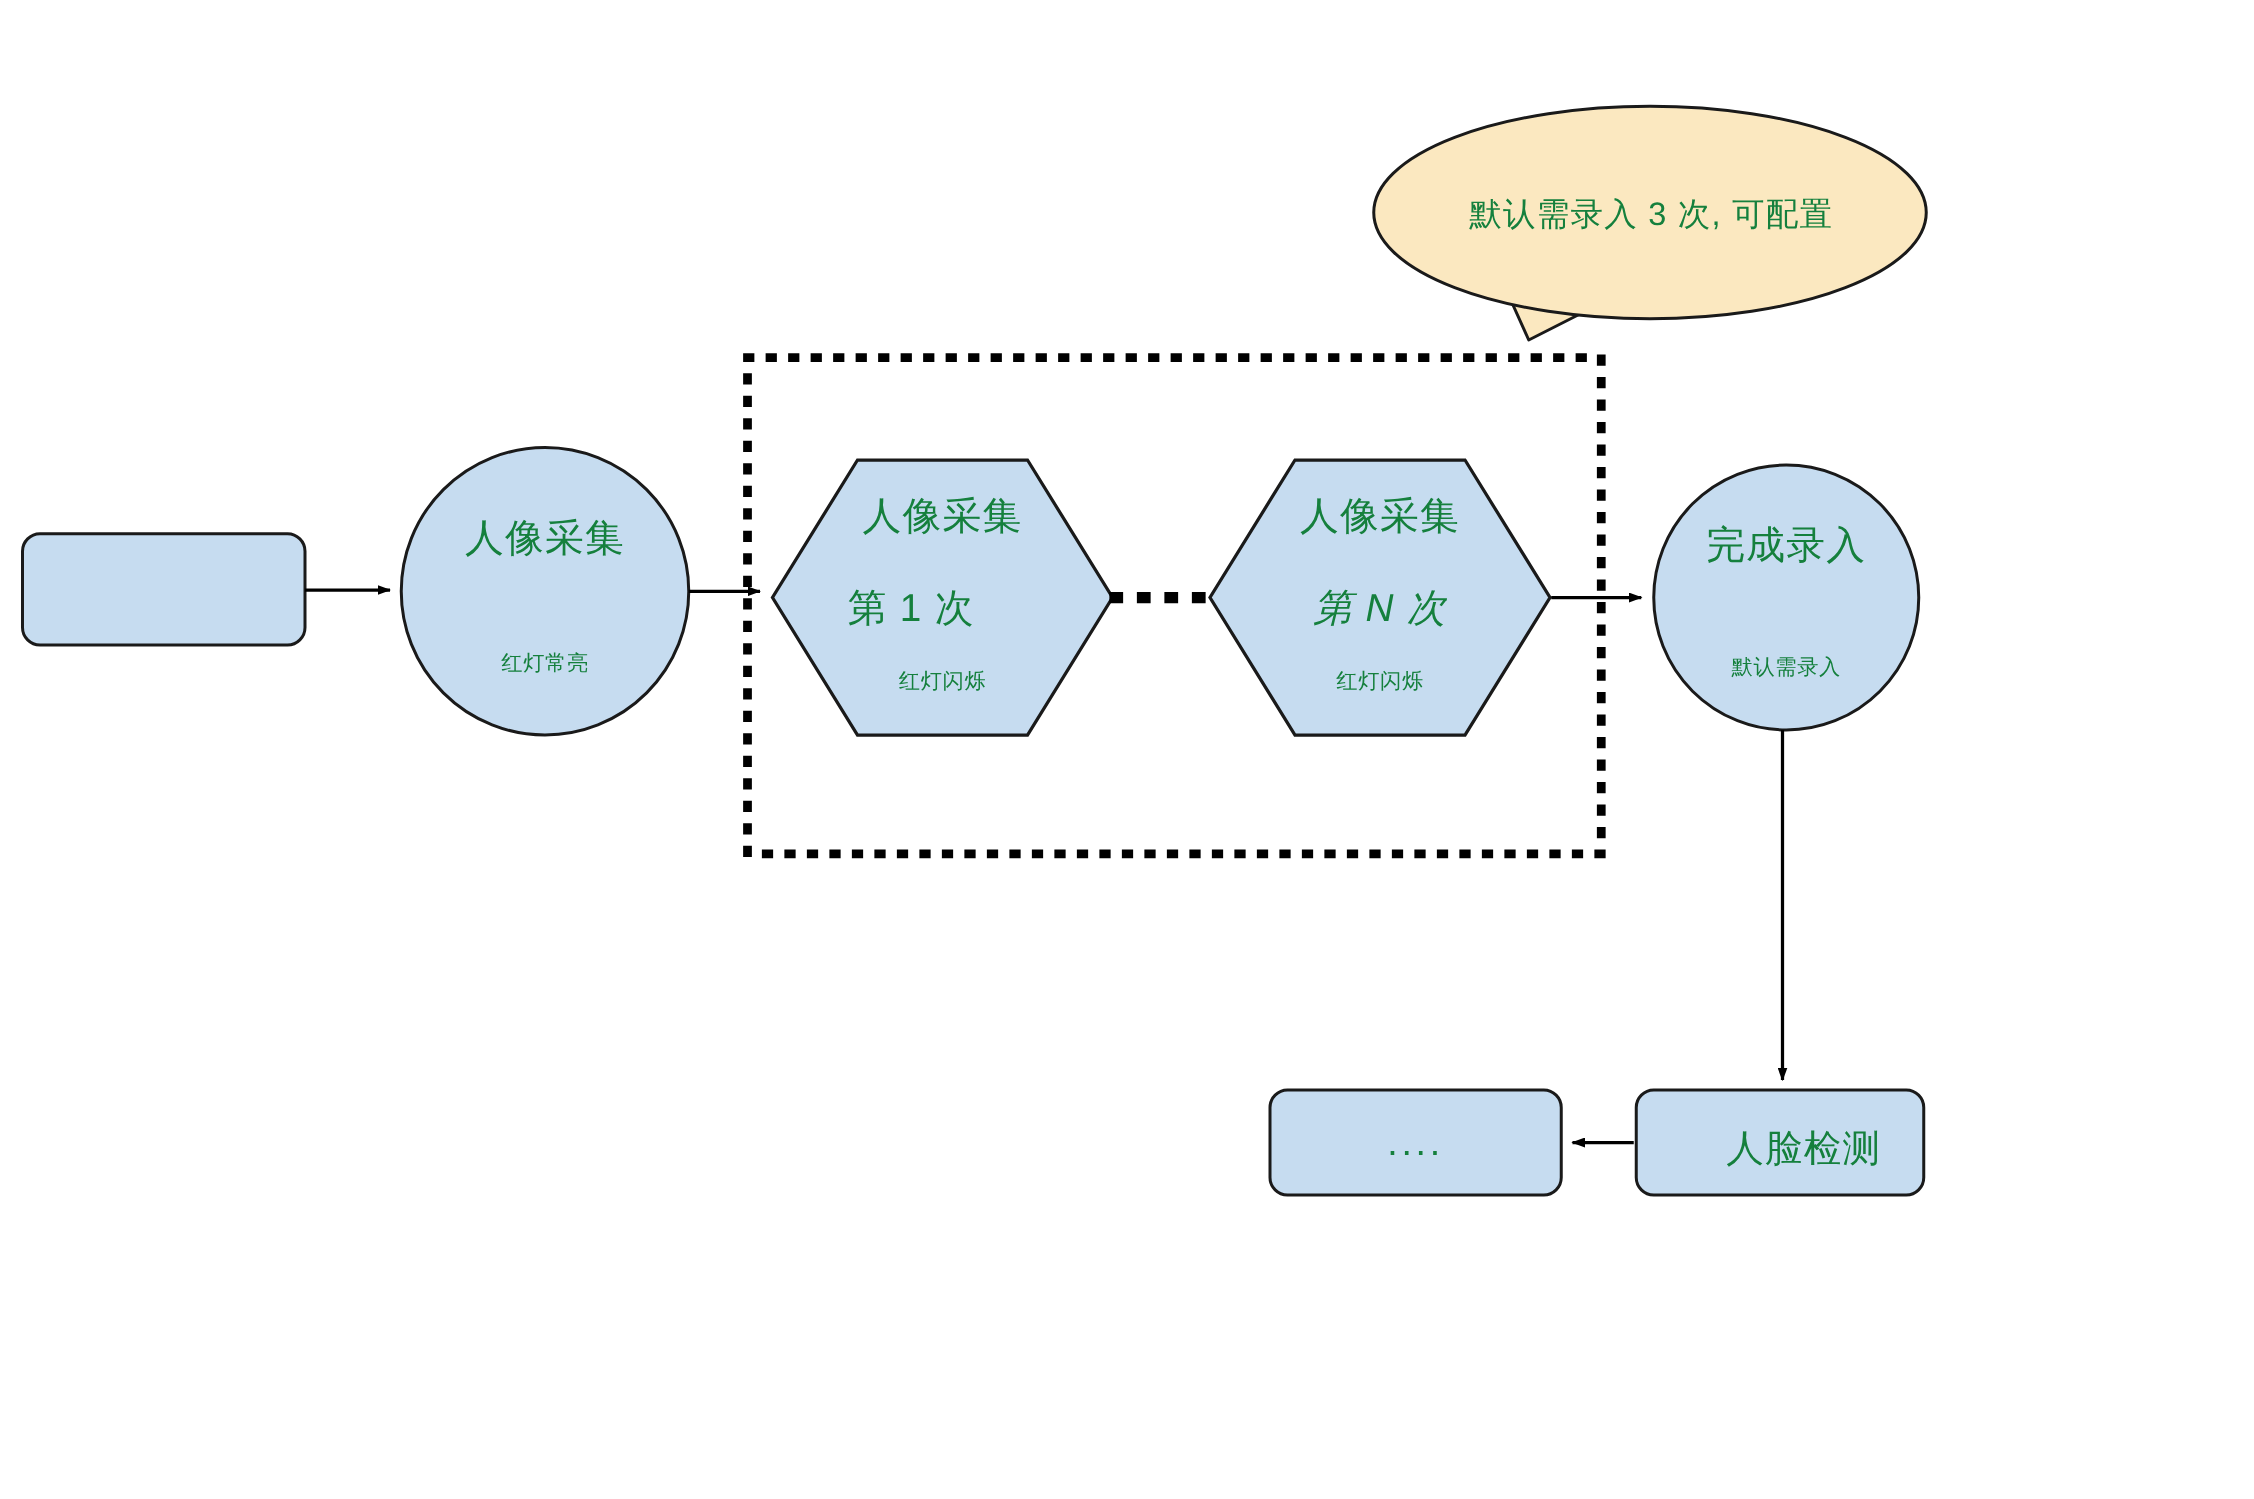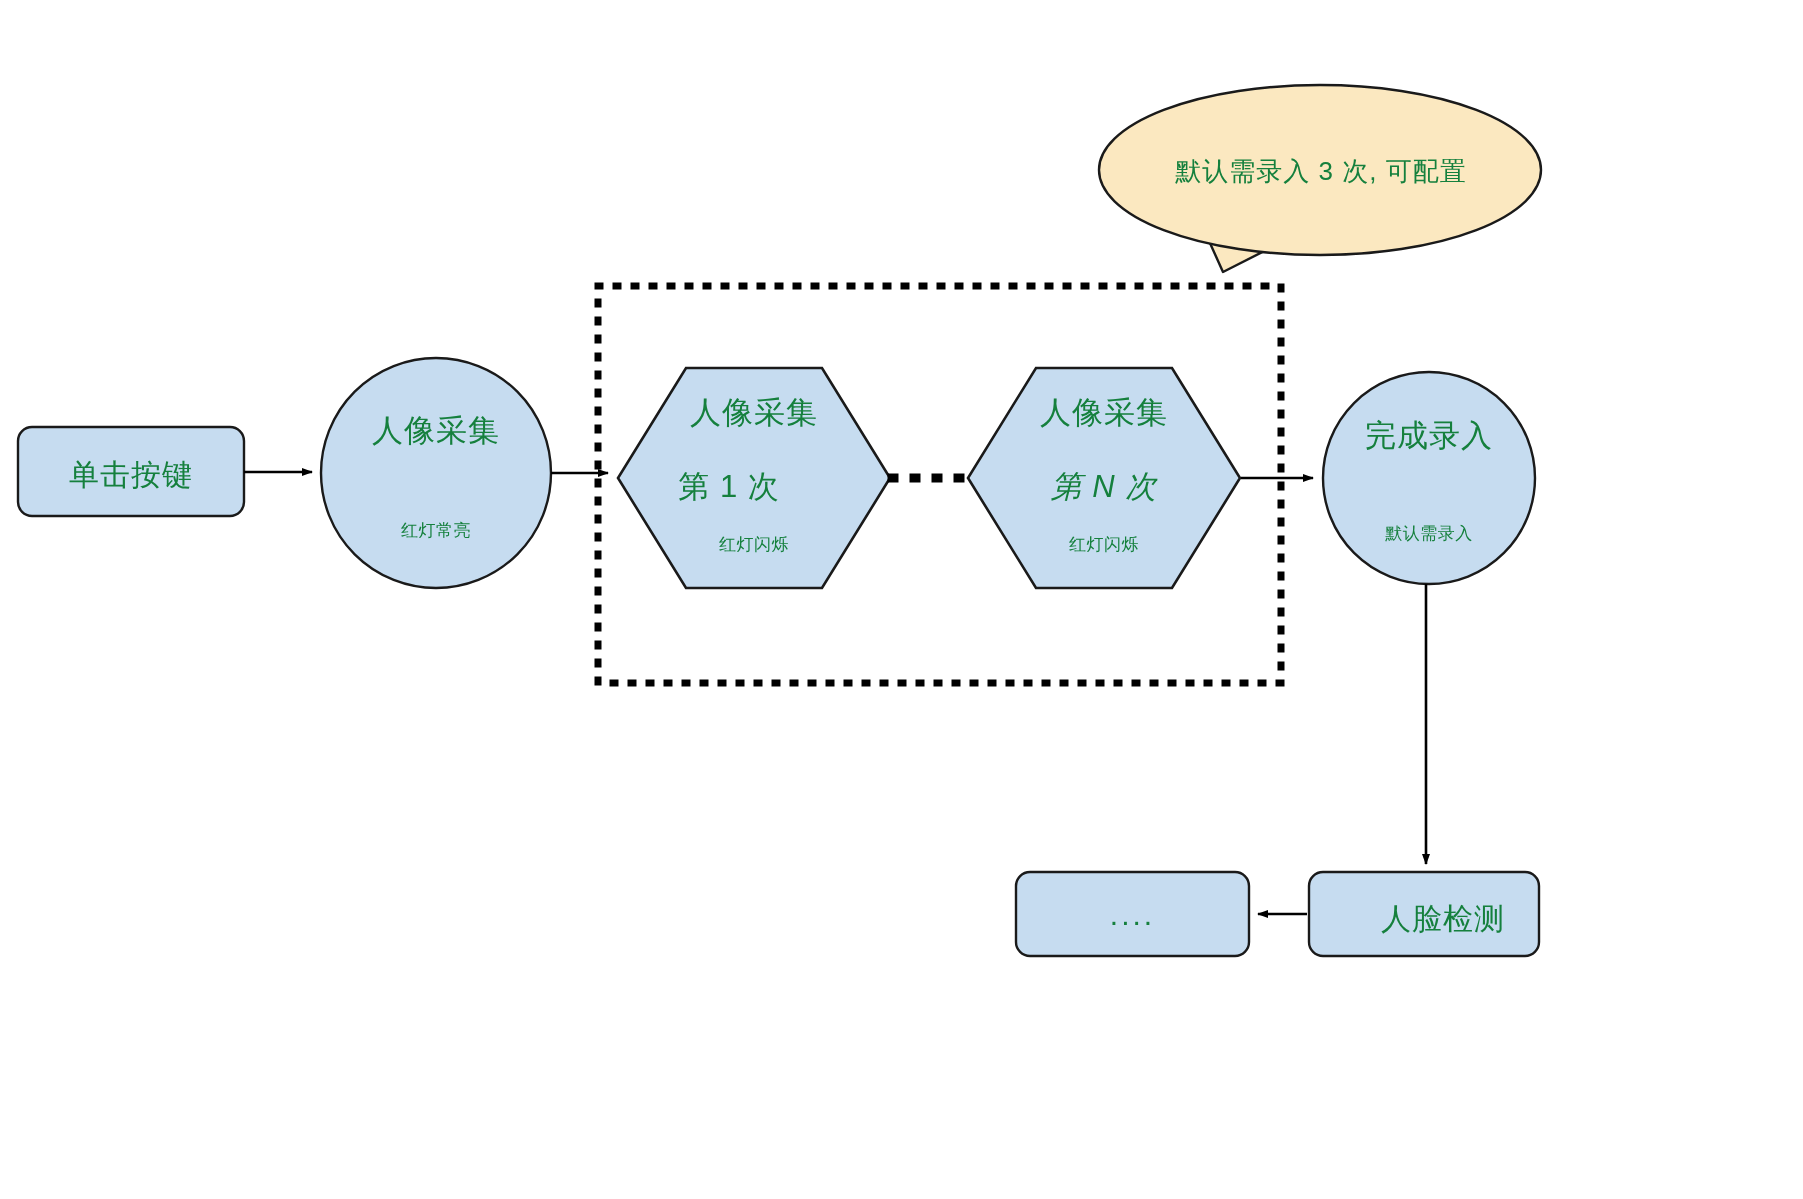--- a/index.html
+++ b/index.html
@@ -89,21 +89,20 @@
     <line x1="1241" y1="478" x2="1313" y2="478" stroke="#000000" stroke-width="2.6" marker-end="url(#arrowhead)"></line>
 
     <line x1="1426" y1="584" x2="1426" y2="864" stroke="#000000" stroke-width="2.6" marker-end="url(#arrowhead)"></line>
 
     <line x1="1307" y1="914" x2="1258" y2="914" stroke="#000000" stroke-width="2.6" marker-end="url(#arrowhead)"></line>
 
     <path d="M1205,232 L1223,272 L1290,238 Z" fill="#fbe8c0" stroke="#1a1a1a" stroke-width="2.4" stroke-linejoin="round"></path>
     <ellipse cx="1320" cy="170" rx="221" ry="85" fill="#fbe8c0" stroke="#1a1a1a" stroke-width="2.4"></ellipse>
   </svg>
 
-  <div class="node-label title-md" style="left:18px; top:455px; width:226px;">单击按键</div>
 
   <div class="node-label title-lg" style="left:321px; top:410px; width:230px;">人像采集</div>
   <div class="node-label sub-sm" style="left:321px; top:519px; width:230px;">红灯常亮</div>
 
   <div class="node-label title-lg" style="left:639px; top:392px; width:230px;">人像采集</div>
   <div class="node-label title-lg" style="left:614px; top:466px; width:230px;">第 1 次</div>
   <div class="node-label sub-sm" style="left:639px; top:533px; width:230px;">红灯闪烁</div>
 
   <div class="node-label title-lg" style="left:989px; top:392px; width:230px;">人像采集</div>
   <div class="node-label title-lg" style="left:989px; top:466px; width:230px;font-style:italic;">第 N 次</div>

